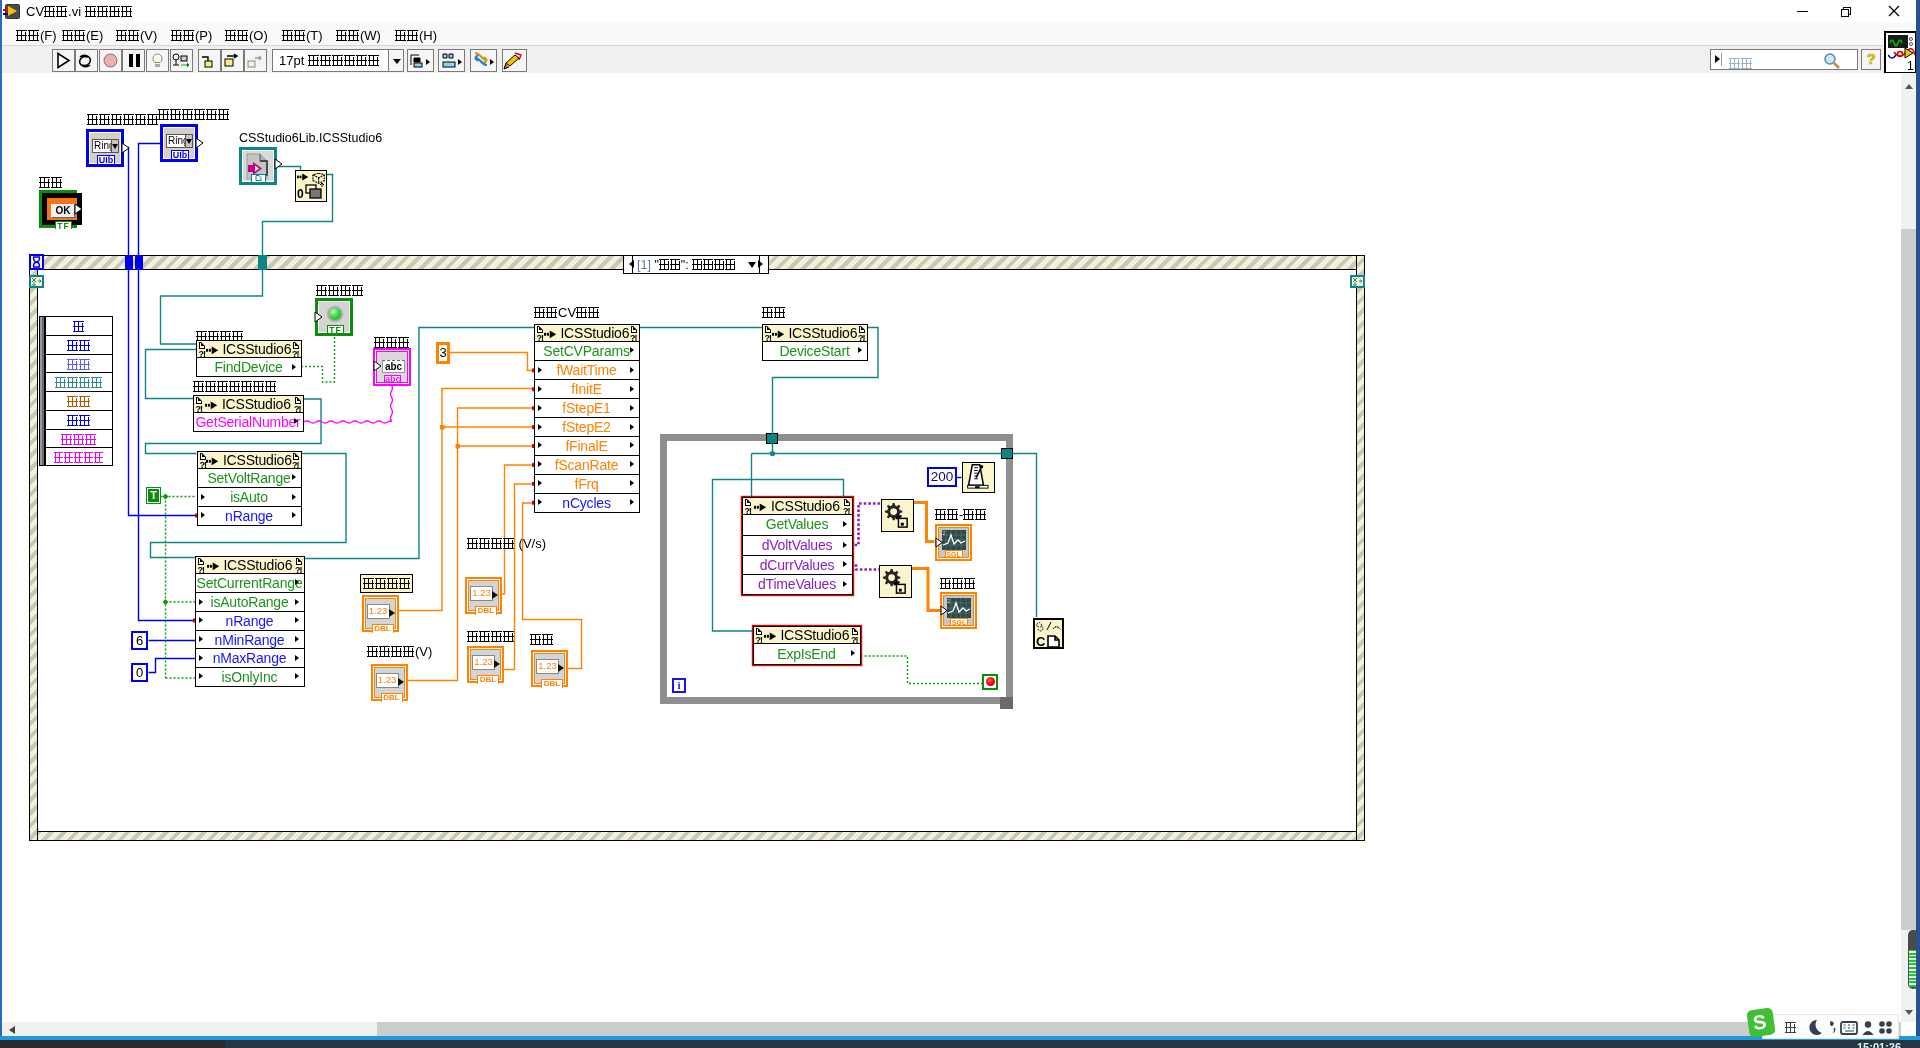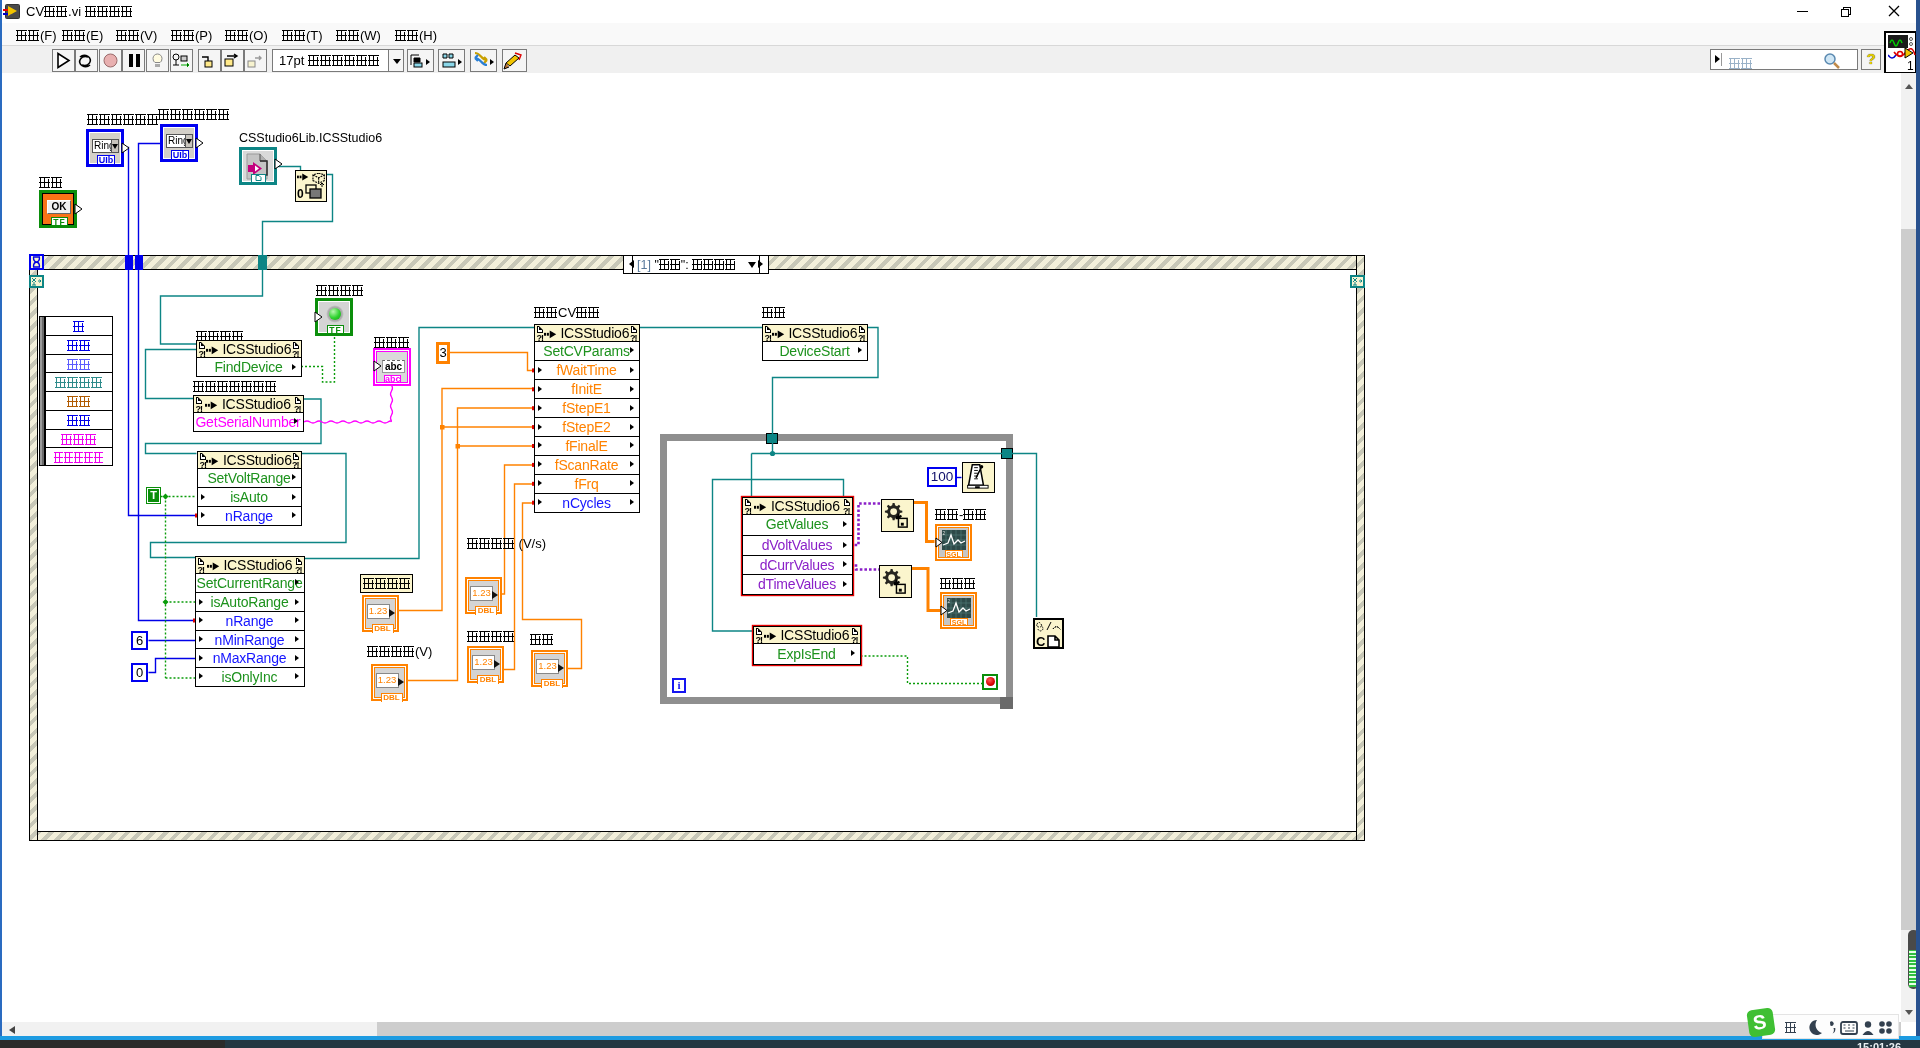--- a/index.html
+++ b/index.html
@@ -417,21 +417,21 @@
           <div class="ab" style="left:0px;top:4px;border:3px solid transparent;border-top:5px solid #000"></div>
         </div>
    <div class="ab" style="left:7px;top:22px;width:18px;height:9px;background:#fff;border:1px solid #0000f0;border-bottom:none;color:#0000f0;font-size:9px;font-weight:bold;text-align:center;line-height:8px">UIb</div>
   </div>
   <svg class="ab" style="left:35px;top:13px" width="9" height="12">
         <path d="M1,1 L8,6 1,11 z" fill="#fff" stroke="#000"></path>
       </svg>
  </div>
 
  <div class="ab" style="left:39px;top:190px;width:38px;height:38px;background:#0b8e0b">
-  <div class="ab" style="left:3px;top:3px;width:32px;height:32px;border:1px solid #000000;background:#f97316">
+  <div class="ab" style="left:3px;top:3px;width:40px;height:32px;border:5px solid #000000;background:#f97316">
    <div class="ab" style="left:4px;top:6px;width:24px;height:14px;background:#f0f0f0;border:1px solid;border-color:#fff #666 #666 #fff;font-size:10px;font-weight:bold;text-align:center;line-height:12px;color:#000">OK</div>
    <div class="ab" style="left:8px;top:23px;width:17px;height:8px;background:#fff;border:1px solid #0b8e0b;border-bottom:none;color:#0b8e0b;font-size:8.5px;font-weight:bold;text-align:center;line-height:8px;letter-spacing:1px">TF</div>
   </div>
   <svg class="ab" style="left:35px;top:13px" width="9" height="12">
         <path d="M1,1 L8,6 1,11 z" fill="#fff" stroke="#000"></path>
       </svg>
  </div>
 
  <div class="ab" style="left:239px;top:147px;width:38px;height:38px;background:#0d8585">
   <div class="ab" style="left:3px;top:3px;width:32px;height:32px;border:1px solid #fff;background:#d9d9d9">
@@ -492,21 +492,21 @@
       </svg>
  </div>
 
  <div class="ab" style="left:146px;top:487px;width:15px;height:17px;background:#fff;border:1px solid #0b8e0b">
   <div class="ab" style="left:1px;top:1px;width:11px;height:13px;background:#0b8e0b;color:#fff;font-size:11px;font-weight:bold;text-align:center;line-height:13px">T</div>
  </div>
 
  <div class="ab" style="left:131px;top:631px;width:17px;height:19px;background:#fff;border:2px solid #0000f0;font-size:13px;text-align:center;line-height:15px;color:#000">6</div>
  <div class="ab" style="left:131px;top:663px;width:17px;height:19px;background:#fff;border:2px solid #0000f0;font-size:13px;text-align:center;line-height:15px;color:#000">0</div>
  <div class="ab" style="left:436px;top:342px;width:14px;height:22px;background:#fff;border:3px solid #ff8200;font-size:13px;text-align:center;line-height:16px;color:#000">3</div>
- <div class="ab" style="left:927px;top:467px;width:30px;height:20px;background:#fff;border:2px solid #0000f0;font-size:13.5px;text-align:center;line-height:16px;color:#10106a">100</div>
+ <div class="ab" style="left:927px;top:467px;width:30px;height:20px;background:#fff;border:2px solid #0000f0;font-size:13.5px;text-align:center;line-height:16px;color:#10106a">200</div>
 
  <div class="ab" style="left:961.5px;top:461.5px;width:33px;height:31px;background:#fbf5cd;border:1.6px solid #000">
       <svg width="30" height="28" style="position:absolute;left:0;top:0">
         <g transform="scale(0.93)">
           <use href="#metro"></use>
         </g>
       </svg>
     </div>
 
  <div class="ab" style="left:880.5px;top:498.5px;width:33px;height:33px;background:#fbf5cd;border:1.4px solid #000">

